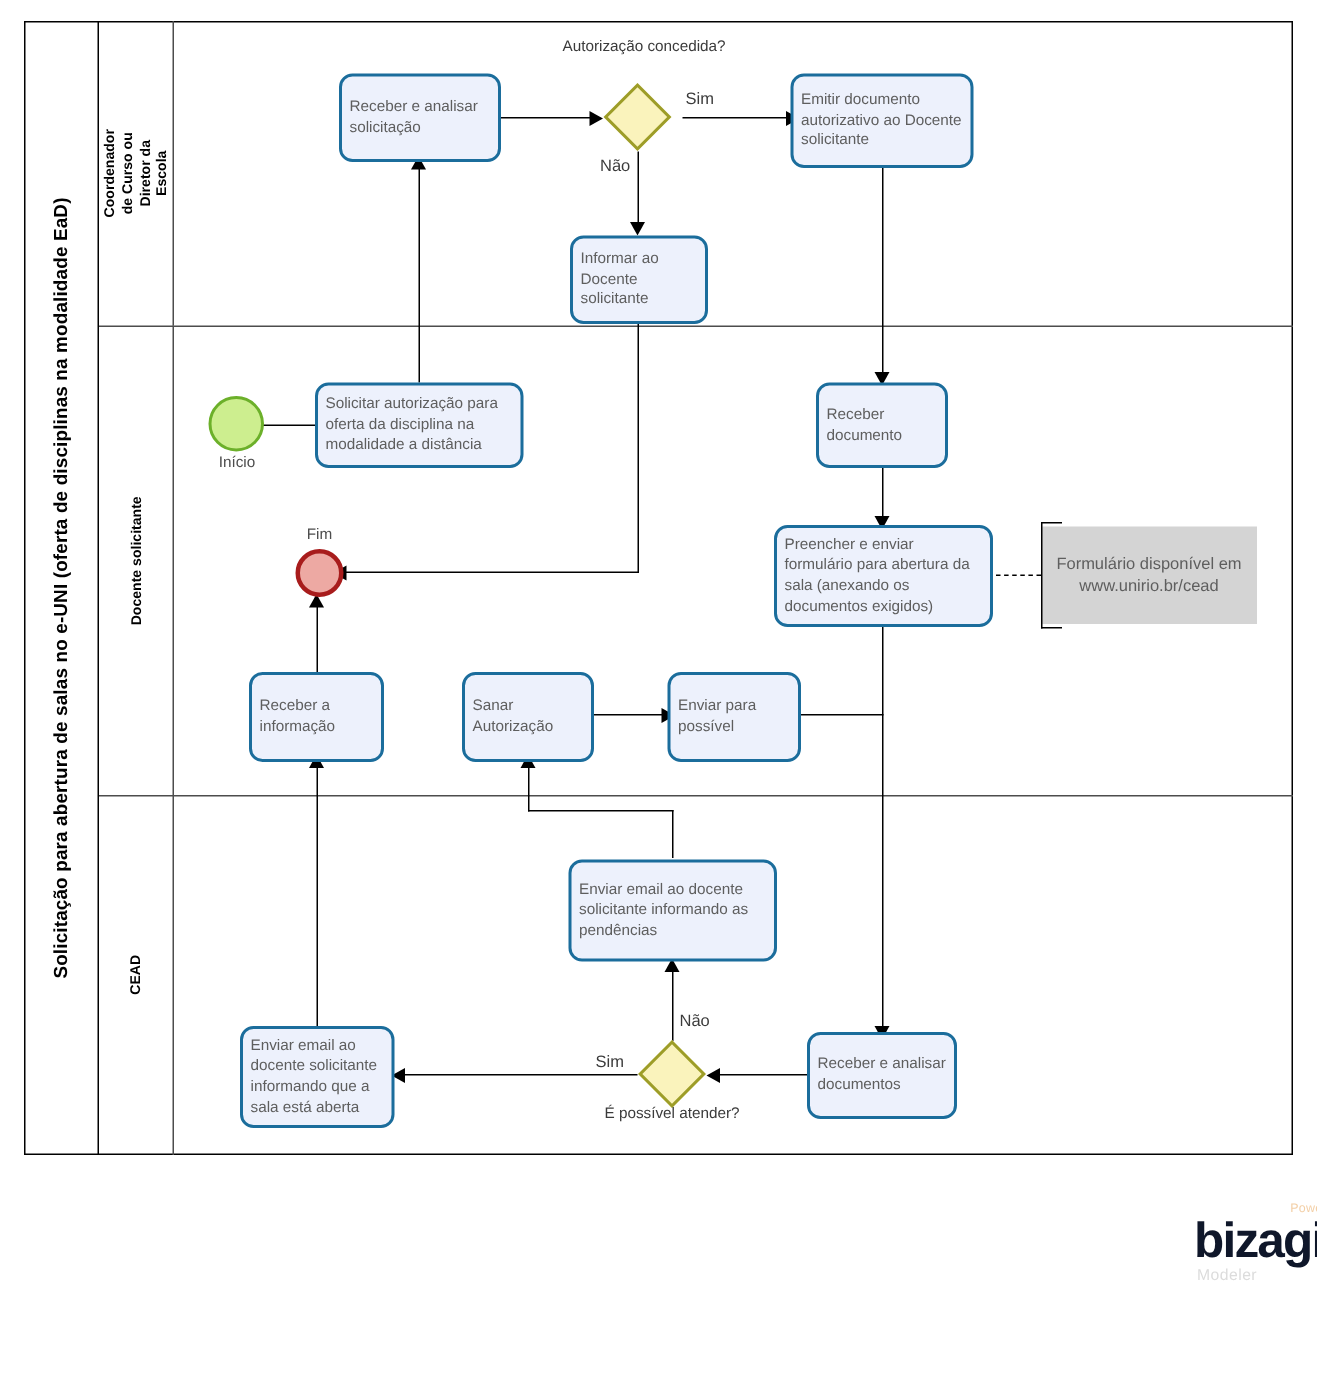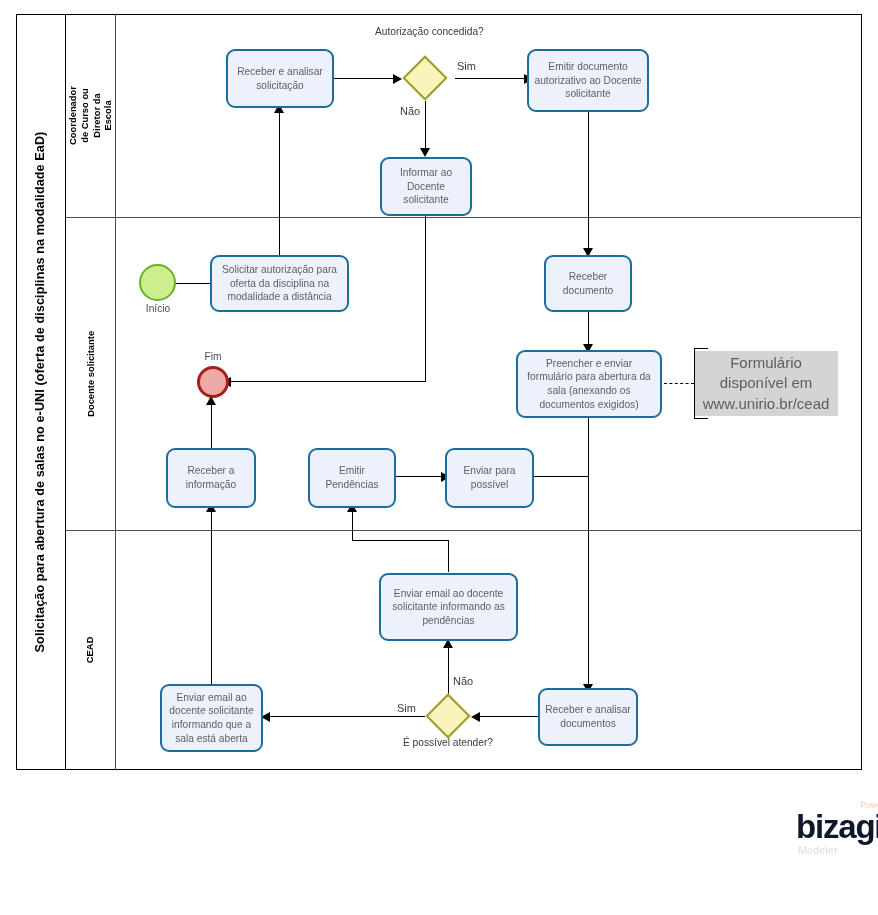--- a/index.html
+++ b/index.html
@@ -24,41 +24,41 @@
         border-top:1.1px solid #4d4d4d;}
   .lane-label{position:absolute;width:50px;display:flex;align-items:center;justify-content:center;
         border-right:1.1px solid #4d4d4d;box-sizing:border-box;}
   .lane-label .vtext{transform:rotate(-90deg);white-space:nowrap;
         font-size:9.4px;font-weight:bold;color:#000;text-align:center;line-height:1.25;}
   .lane-label .vtext.two{white-space:normal;width:150px;}
 
   
   .task{position:absolute;box-sizing:border-box;
         background:#edf1fc;border:2px solid #1b6d9c;border-radius:9px;
-        display:flex;align-items:center;justify-content:center;text-align:center;
+        display:flex;align-items:center;justify-content:center;text-align:left;
         font-size:10.2px;line-height:1.33;color:#5e5e5e;padding:3px 5px;}
 
   
   .ev{position:absolute;border-radius:50%;box-sizing:border-box;}
   .ev-start{background:#cdee8f;border:2.4px solid #6cb02a;}
   .ev-end{background:#eda9a3;border:3.4px solid #a81c1c;}
   .ev-label{position:absolute;font-size:10.2px;color:#4d4d4d;text-align:center;
         white-space:nowrap;}
 
   
   .gw{position:absolute;box-sizing:border-box;
       background:#faf3bc;border:2px solid #9d9d28;
       transform:rotate(45deg);}
   .gw-label{position:absolute;font-size:10.2px;color:#3b3b3b;text-align:center;
       line-height:1.2;white-space:nowrap;}
 
   
   .annot{position:absolute;box-sizing:border-box;background:#d4d4d4;
       display:flex;align-items:center;justify-content:center;text-align:center;
-      font-size:15px;line-height:1.35;color:#5e5e5e;padding:16px 8px;}
+      font-size:11px;line-height:1.35;color:#5e5e5e;padding:16px 8px;}
   .annot-bracket{position:absolute;box-sizing:border-box;
       border-left:1.6px solid #000;border-top:1.6px solid #000;border-bottom:1.6px solid #000;}
 
   
   .ln{position:absolute;background:#000;}
   .lnh{height:1.3px;}
   .lnv{width:1.3px;}
   .dot{position:absolute;height:0;border-top:1.6px dashed #000;}
   .arw{position:absolute;width:0;height:0;}
   .arw-d{border-left:5.5px solid transparent;border-right:5.5px solid transparent;border-top:9px solid #000;}
@@ -164,21 +164,21 @@
   <div class="task" style="left:380px;top:157px;width:92px;height:59px">Informar ao Docente solicitante</div>
 
   <div class="task" style="left:210px;top:255px;width:139px;height:57px">Solicitar autorização para oferta da disciplina na modalidade a distância</div>
 
   <div class="task" style="left:544px;top:255px;width:88px;height:57px">Receber documento</div>
 
   <div class="task" style="left:516px;top:350px;width:146px;height:68px">Preencher e enviar formulário para abertura da sala (anexando os documentos exigidos)</div>
 
   <div class="task" style="left:166px;top:448px;width:90px;height:60px">Receber a informação</div>
 
-  <div class="task" style="left:308px;top:448px;width:88px;height:60px">Emitir Pendências</div>
+  <div class="task" style="left:308px;top:448px;width:88px;height:60px">Sanar Autorização</div>
 
   <div class="task" style="left:445px;top:448px;width:89px;height:60px">Enviar para possível</div>
 
   <div class="task" style="left:379px;top:573px;width:139px;height:68px">Enviar email ao docente solicitante informando as pendências</div>
 
   <div class="task" style="left:160px;top:684px;width:103px;height:68px">Enviar email ao docente solicitante informando que a sala está aberta</div>
 
   <div class="task" style="left:538px;top:688px;width:100px;height:58px">Receber e analisar documentos</div>
 
   <div class="gw" style="left:409px;top:62px;width:32px;height:32px"></div>

